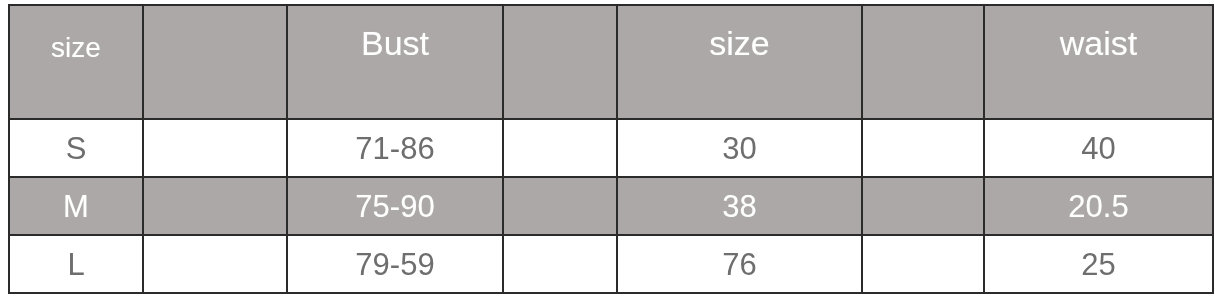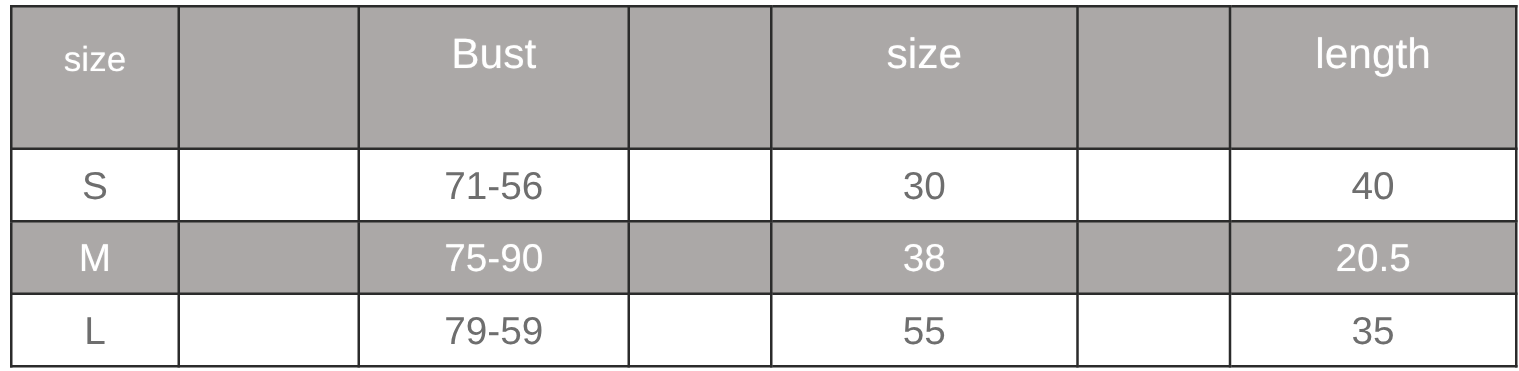--- a/index.html
+++ b/index.html
@@ -127,35 +127,35 @@
         <th>
           <span class="hdr-text"></span>
         </th>
         <th>
           <span class="hdr-text">size</span>
         </th>
         <th>
           <span class="hdr-text"></span>
         </th>
         <th>
-          <span class="hdr-text">length</span>
+          <span class="hdr-text">waist</span>
         </th>
       </tr>
     </thead>
 
     <tbody>
       <tr class="data-row row-light">
         <td>
           <span class="cell-text">S</span>
         </td>
         <td>
           <span class="cell-text"></span>
         </td>
         <td>
-          <span class="cell-text">71-56</span>
+          <span class="cell-text">71-86</span>
         </td>
         <td>
           <span class="cell-text"></span>
         </td>
         <td>
           <span class="cell-text">30</span>
         </td>
         <td>
           <span class="cell-text"></span>
         </td>
@@ -195,24 +195,24 @@
         <td>
           <span class="cell-text"></span>
         </td>
         <td>
           <span class="cell-text">79-59</span>
         </td>
         <td>
           <span class="cell-text"></span>
         </td>
         <td>
-          <span class="cell-text">55</span>
-        </td>
-        <td>
-          <span class="cell-text"></span>
-        </td>
-        <td>
-          <span class="cell-text">35</span>
+          <span class="cell-text">76</span>
+        </td>
+        <td>
+          <span class="cell-text"></span>
+        </td>
+        <td>
+          <span class="cell-text">25</span>
         </td>
       </tr>
     </tbody>
   </table>
 </div>
 
 </body></html>

